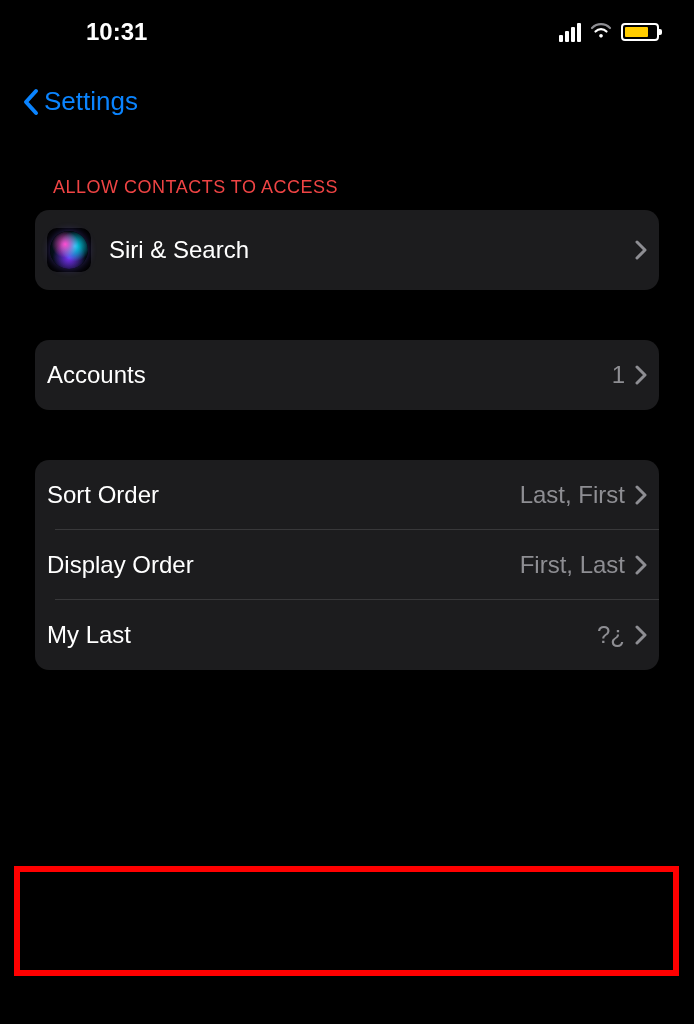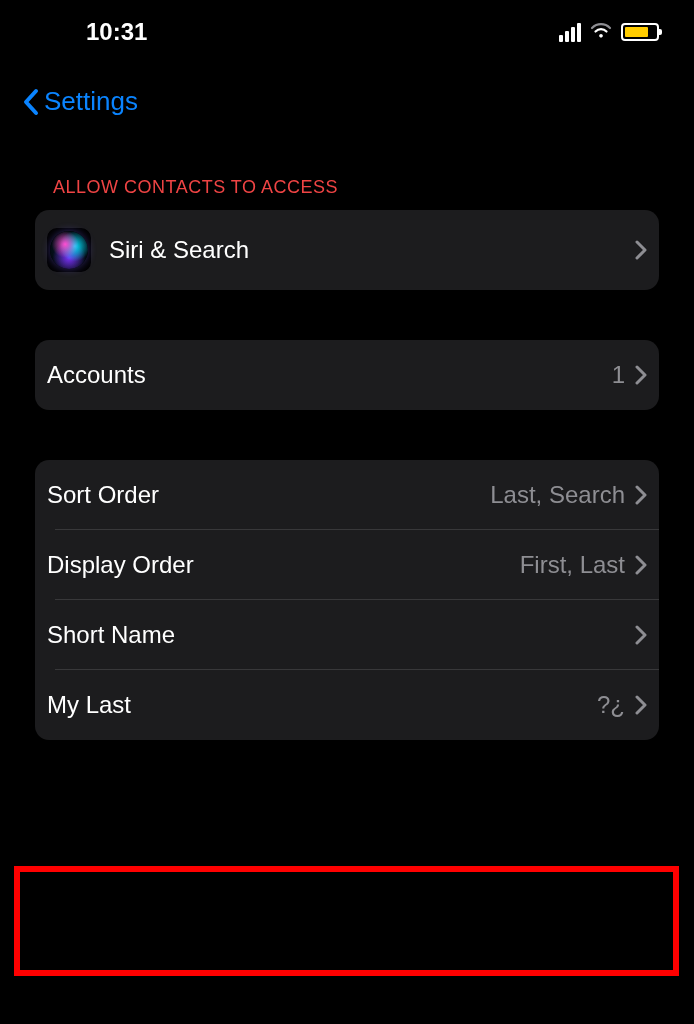--- a/index.html
+++ b/index.html
@@ -242,39 +242,33 @@
         <path d="M2 2 L10 10 L2 18" stroke-width="3" stroke-linecap="round" stroke-linejoin="round"></path>
       </svg>
     </div>
   </div>
 
   <div class="spacer"></div>
 
   <div class="cell-group">
     <div class="cell">
       <div class="cell-label">Sort Order</div>
-      <div class="cell-value">Last, Search</div>
+      <div class="cell-value">Last, First</div>
       <svg class="chevron-right" viewBox="0 0 12 20" fill="none">
         <path d="M2 2 L10 10 L2 18" stroke-width="3" stroke-linecap="round" stroke-linejoin="round"></path>
       </svg>
     </div>
     <div class="cell">
       <div class="cell-label">Display Order</div>
       <div class="cell-value">First, Last</div>
       <svg class="chevron-right" viewBox="0 0 12 20" fill="none">
         <path d="M2 2 L10 10 L2 18" stroke-width="3" stroke-linecap="round" stroke-linejoin="round"></path>
       </svg>
     </div>
     <div class="cell">
-      <div class="cell-label">Short Name</div>
-      <svg class="chevron-right" viewBox="0 0 12 20" fill="none">
-        <path d="M2 2 L10 10 L2 18" stroke-width="3" stroke-linecap="round" stroke-linejoin="round"></path>
-      </svg>
-    </div>
-    <div class="cell">
       <div class="cell-label">My Last</div>
       <div class="cell-value">?¿</div>
       <svg class="chevron-right" viewBox="0 0 12 20" fill="none">
         <path d="M2 2 L10 10 L2 18" stroke-width="3" stroke-linecap="round" stroke-linejoin="round"></path>
       </svg>
     </div>
   </div>
 
   <div class="spacer-sm"></div>
 

